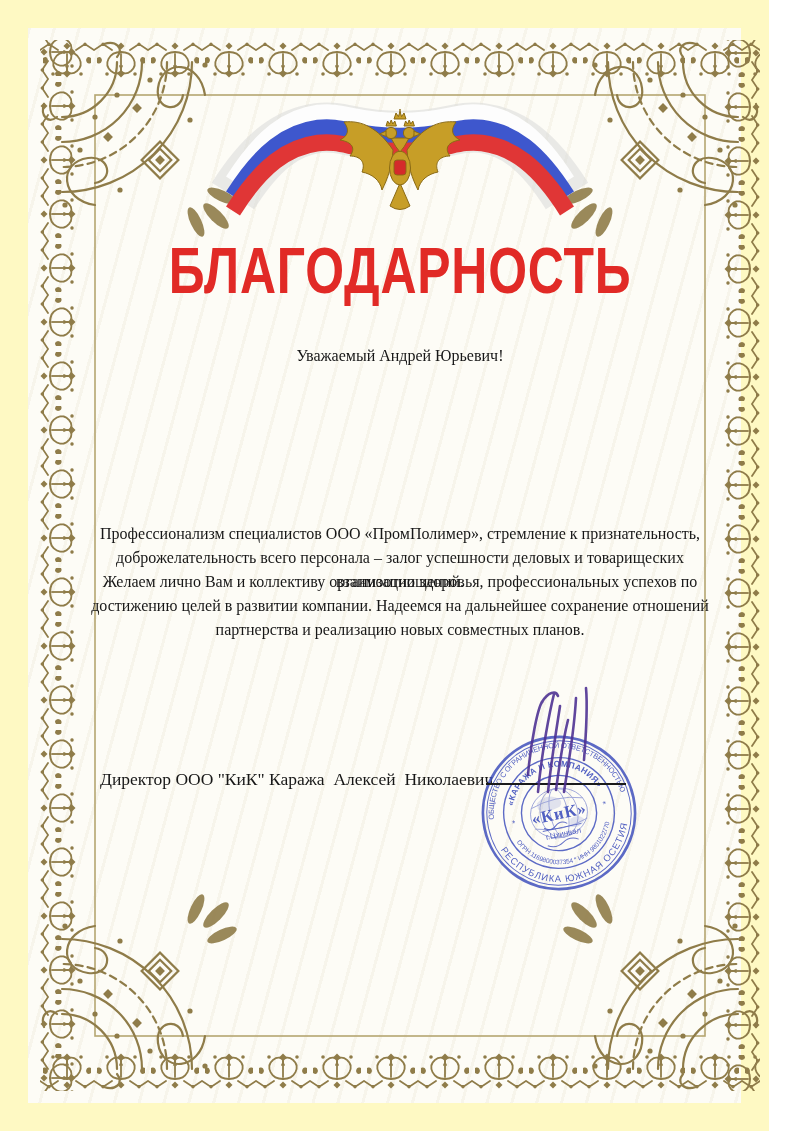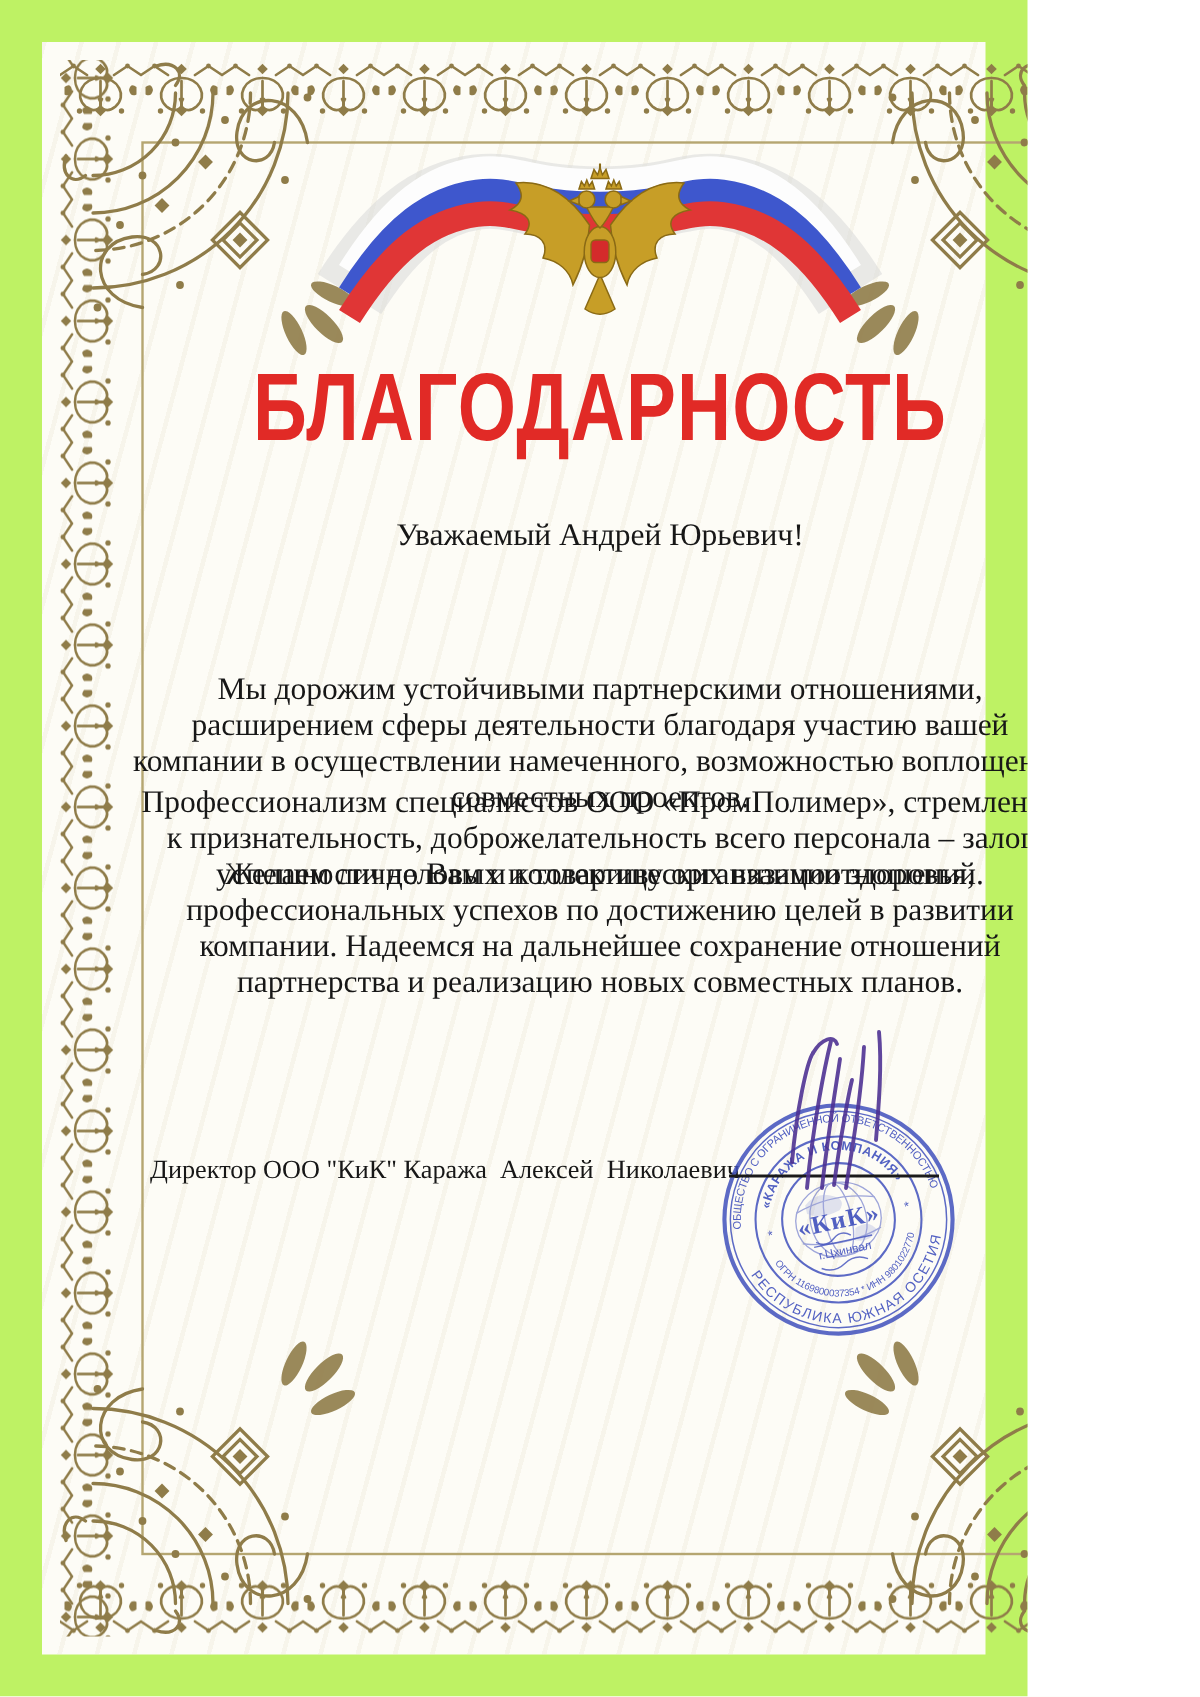--- a/index.html
+++ b/index.html
@@ -1,27 +1,27 @@
 <!DOCTYPE html>
 <html><head>
 <meta charset="utf-8">
 <style>
   html,body{margin:0;padding:0;}
   body{width:800px;height:1131px;background:#ffffff;font-family:"Liberation Serif",serif;}
-  .page{position:relative;width:685px;height:1131px;background:#bef264;overflow:hidden;}
+  .page{position:relative;width:769px;height:1131px;background:#fef9c3;overflow:hidden;}
   .cert{position:absolute;left:28px;top:28px;right:28px;bottom:28px;
         background-color:#fdfcf6;
         background-image:repeating-linear-gradient(105deg, rgba(226,219,196,.22) 0 3px, rgba(255,255,255,0) 3px 24px);}
   .layer{position:absolute;left:0;top:0;}
   .title{position:absolute;left:0;top:234px;width:800px;text-align:center;
          font-family:"Liberation Sans",sans-serif;font-weight:700;font-size:64px;
          letter-spacing:1px;color:#e12a26;transform:scaleX(.78);transform-origin:50% 50%;
          white-space:nowrap;z-index:3;}
   .bodytext{position:absolute;left:88px;width:624px;text-align:center;color:#171717;
-            font-size:21px;line-height:24px;margin:0;z-index:3;}
+            font-size:16px;line-height:24px;margin:0;z-index:3;}
   .greeting{top:344px;}
   .p1{top:384px;}
   .p2{top:447px;}
   .p3{top:522px;}
   .p4{top:570px;}
   .signrow{position:absolute;left:100px;top:769px;font-size:17.5px;color:#171717;z-index:3;white-space:pre;}
   .sigline{position:absolute;left:486px;top:783px;width:140px;height:2px;background:#1a1a1a;z-index:6;}
   .stamp{position:absolute;left:480px;top:734px;width:158px;height:158px;z-index:5;transform:rotate(-12deg);}
   .ink{position:absolute;left:498px;top:680px;z-index:7;}
   .ribbon{position:absolute;left:0;top:95px;z-index:2;}
@@ -119,21 +119,20 @@
       <path d="M 387 126 l 1.6 -5 l 2 3 l 1.6 -4 l 1.6 4 l 2 -3 l 1.6 5 z" transform="translate(-1,0)"></path>
       <path d="M 387 126 l 1.6 -5 l 2 3 l 1.6 -4 l 1.6 4 l 2 -3 l 1.6 5 z" transform="translate(17,0)"></path>
       <path d="M 394 119 l 2 -6 l 2.4 3.6 l 1.6 -5 l 1.6 5 l 2.4 -3.6 l 2 6 z"></path>
       <line x1="400" y1="109" x2="400" y2="113" stroke-width="1.4"></line>
       <rect x="394" y="160" width="12" height="15" rx="3" fill="#d42b2b" stroke="#8a6a15" stroke-width=".9"></rect>
     </g>
   </svg>
 
   <div class="title">БЛАГОДАРНОСТЬ</div>
   <p class="bodytext greeting">Уважаемый Андрей Юрьевич!</p>
-  <p class="bodytext p2">Мы дорожим устойчивыми партнерскими отношениями, расширением сферы деятельности благодаря участию вашей компании в осуществлении намеченного, возможностью воплощения совместных проектов.</p>
   <p class="bodytext p3">Профессионализм специалистов ООО «ПромПолимер», стремление к признательность, доброжелательность всего персонала – залог успешности деловых и товарищеских взаимоотношений.</p>
   <p class="bodytext p4">Желаем лично Вам и коллективу организации здоровья, профессиональных успехов по достижению целей в развитии компании. Надеемся на дальнейшее сохранение отношений партнерства и реализацию новых совместных планов.</p>
 
   <div class="signrow">Директор ООО "КиК" Каража  Алексей  Николаевич</div>
   <div class="sigline"></div>
 
   <svg class="stamp" width="158" height="158" viewBox="0 0 160 160">
     <defs>
       <path id="stOutTop" d="M 14 80 A 66 66 0 1 1 146 80"></path>
       <path id="stOutBot" d="M 10 80 A 70 70 0 0 0 150 80"></path>

